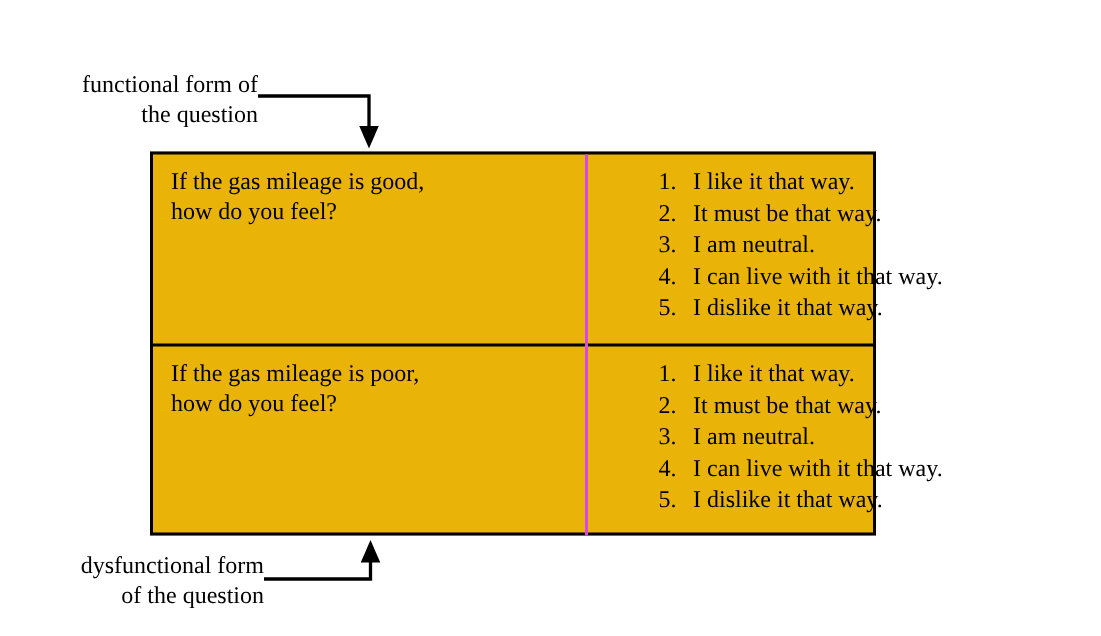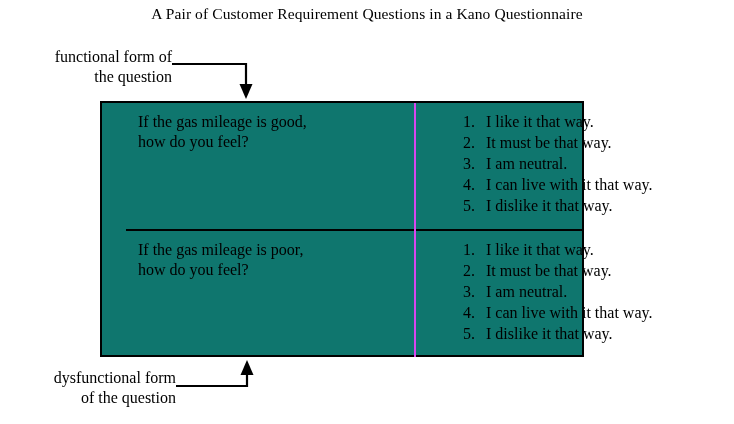--- a/index.html
+++ b/index.html
@@ -69,22 +69,21 @@
   
   .kano-table {
     position: absolute;
     left: 100px;
     top: 101px;
     width: 484px;
     height: 256px;
     border: 2px solid #000000;
     box-sizing: border-box;
     border-collapse: collapse;
-    background: #0f766e;
-    padding-left: 24px;
+    background: #eab308;
   }
   .kano-table table {
     border-collapse: collapse;
     width: 100%;
     height: 100%;
     table-layout: fixed;
   }
   .kano-table td {
     border: 0;
     vertical-align: top;
@@ -122,21 +121,20 @@
   }
   .answer-list li .txt {
     display: inline;
   }
 </style>
 </head>
 <body>
 
 <div class="figure-root">
 
-  <div class="figure-title">A Pair of Customer Requirement Questions in a Kano Questionnaire</div>
 
   <div class="callout-label bottom">
     <span class="line1">dysfunctional form</span>
     <span class="line2">of the question</span>
   </div>
 
   <div class="callout-label top">
     <span class="line1">functional form of</span>
     <span class="line2">the question</span>
   </div>

